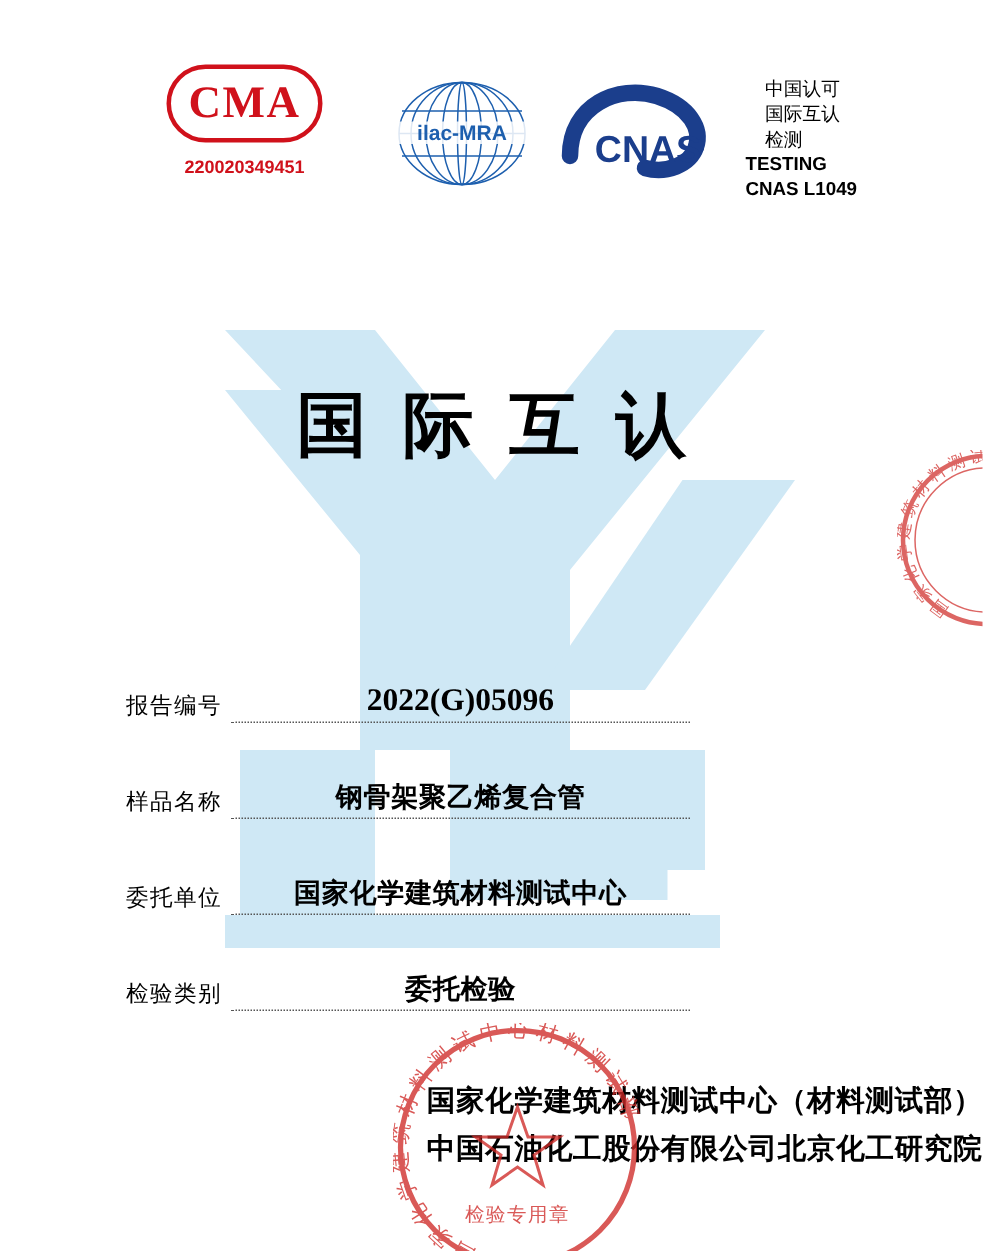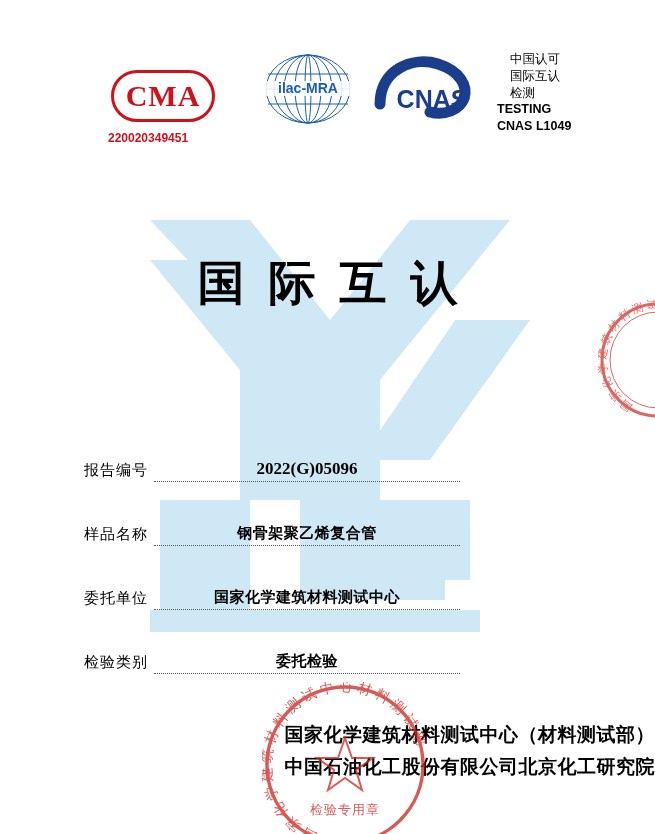--- a/index.html
+++ b/index.html
@@ -21,23 +21,23 @@
     top: 40px;
     left: 0;
     width: 655px;
     height: 120px;
   }
 
   
   .cma-block {
     position: absolute;
     left: 108px;
-    top: 30px;
+    top: 3px;
     width: 110px;
-    text-align: left;
+    text-align: center;
   }
   .cma-badge {
     width: 104px;
     height: 52px;
     border: 3px solid #d0111b;
     border-radius: 26px / 26px;
     margin: 0 auto;
     position: relative;
     box-sizing: border-box;
   }
@@ -152,28 +152,28 @@
   .field-value-wrap {
     flex: 0 0 auto;
     width: 306px;
     border-bottom: 1px dotted #555;
     text-align: center;
     padding-bottom: 2px;
     margin-left: 6px;
   }
   .field-value {
     font-family: Liberation Mono, monospace;
-    font-size: 15px;
+    font-size: 18px;
     font-weight: bold;
     color: #000;
     letter-spacing: 0.5px;
   }
   .field-value.report-no {
     font-family: "Liberation Serif", serif;
-    font-size: 17px;
+    font-size: 21px;
     font-weight: bold;
     letter-spacing: 0px;
     text-align: center;
   }
 
   
   .footer {
     position: absolute;
     top: 718px;
     left: 0;

